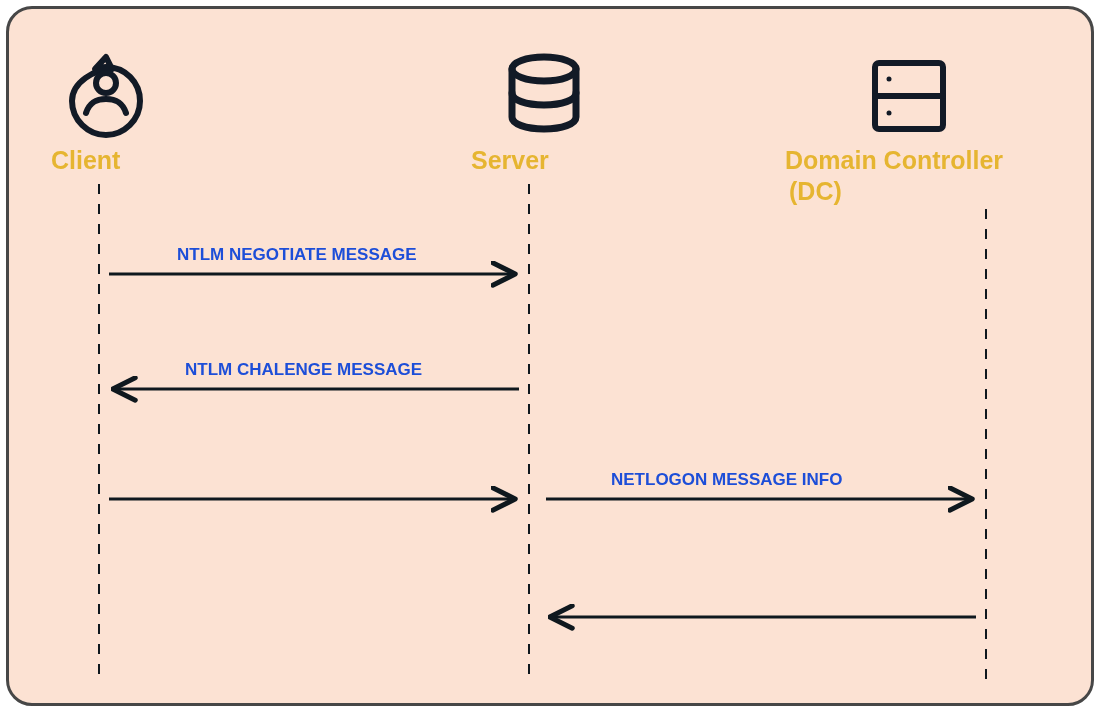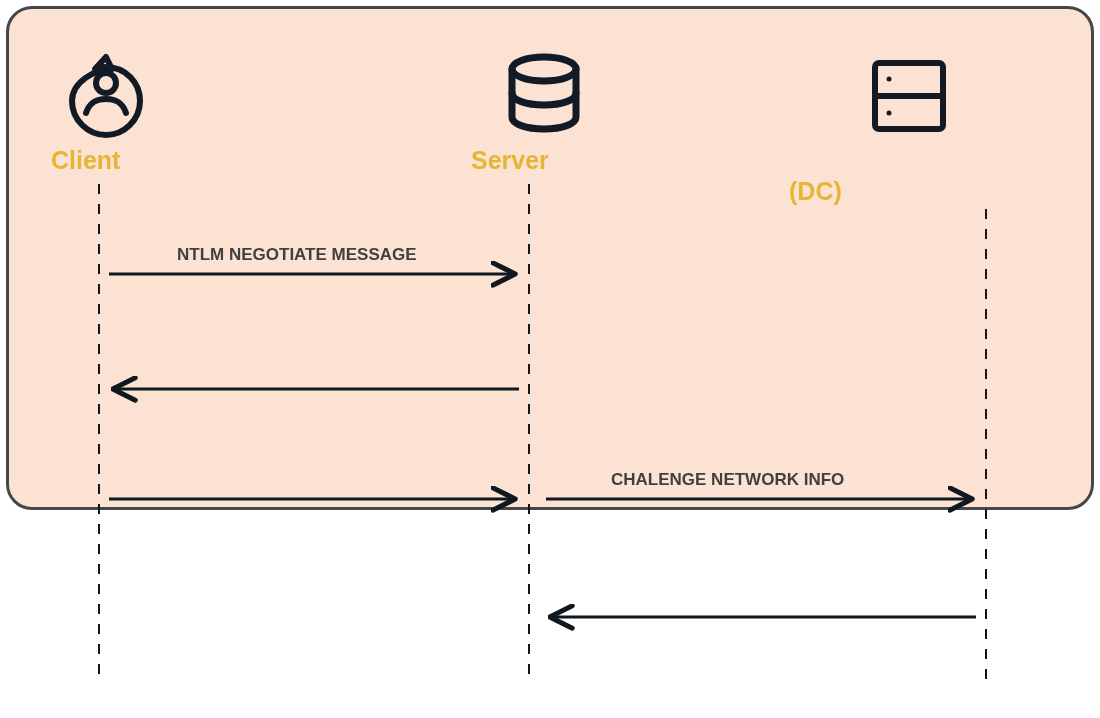--- a/index.html
+++ b/index.html
@@ -8,37 +8,37 @@
     width: 1100px;
     height: 718px;
     background: #ffffff;
     font-family: "Helvetica Neue", Arial, sans-serif;
   }
   .card {
     position: absolute;
     left: 6px;
     top: 6px;
     width: 1088px;
-    height: 504px;
+    height: 700px;
     background: #FCE2D3;
     border: 3px solid #474747;
     border-radius: 26px;
     box-sizing: border-box;
     padding-left: 8px;
   }
   .actor-label {
     position: absolute;
     color: #E6B531;
     font-weight: 700;
     font-size: 25px;
     line-height: 1.25;
   }
   .msg-label {
     position: absolute;
-    color: #404040;
+    color: #1d4ed8;
     font-weight: 700;
     font-size: 17px;
     white-space: nowrap;
   }
   svg.overlay {
     position: absolute;
     left: 0;
     top: 0;
     width: 1088px;
     height: 706px;
@@ -90,20 +90,21 @@
       <rect x="4" y="4" width="68" height="66" rx="4"></rect>
       <line x1="4" y1="37" x2="72" y2="37"></line>
       <circle cx="18" cy="20" r="2.5" fill="#121A26" stroke="none"></circle>
       <circle cx="18" cy="54" r="2.5" fill="#121A26" stroke="none"></circle>
     </g>
   </svg>
 
   <div class="actor-label" style="left:42px; top:136px;">Client</div>
   <div class="actor-label" style="left:462px; top:136px;text-align:center;">Server</div>
   <div class="actor-label" style="left:776px; top:136px; width:260px;">
-    <br>
+    <span>Domain Controller</span><br>
     <span style="padding-left:4px;text-align:right;">(DC)</span>
   </div>
 
   <div class="msg-label" style="left:168px; top:236px;">NTLM NEGOTIATE MESSAGE</div>
-  <div class="msg-label" style="left:602px; top:461px;">CHALENGE NETWORK INFO</div>
+  <div class="msg-label" style="left:176px; top:351px;">NTLM CHALENGE MESSAGE</div>
+  <div class="msg-label" style="left:602px; top:461px;">NETLOGON MESSAGE INFO</div>
 
 </div>
 
 </body></html>

